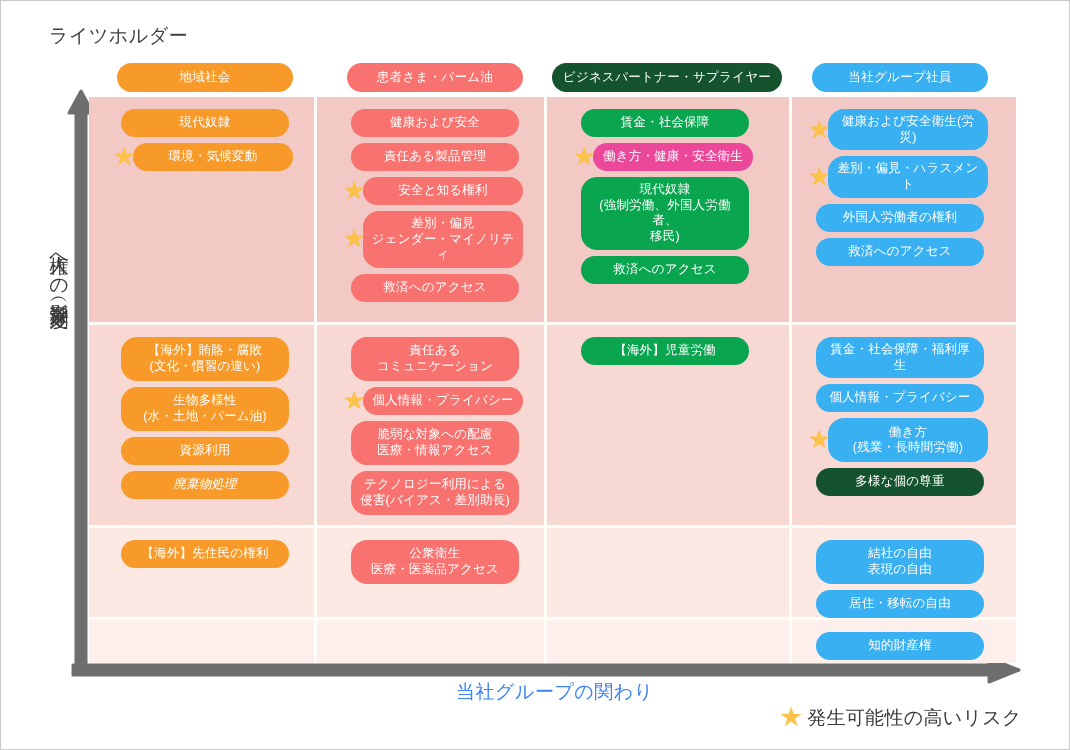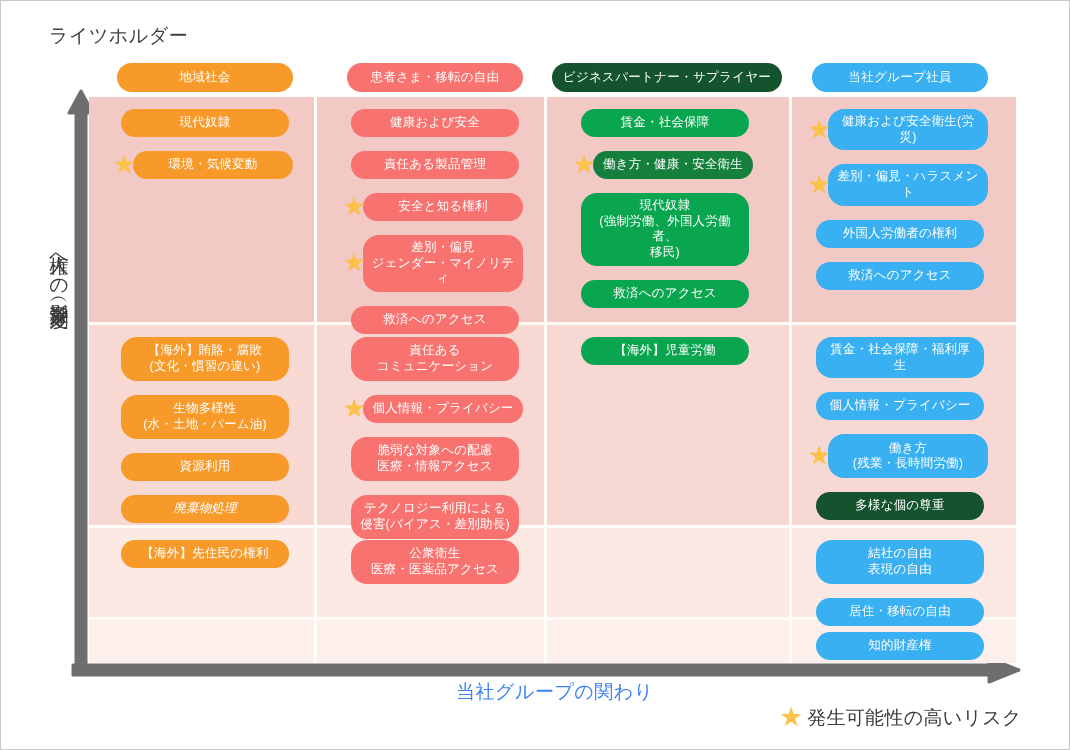--- a/index.html
+++ b/index.html
@@ -93,21 +93,21 @@
     letter-spacing: 0.3px;
     white-space: nowrap;
   }
 
   
   .cell {
     position: absolute;
     display: flex;
     flex-direction: column;
     align-items: center;
-    gap: 14px;
+    gap: 6px;
     padding-top: 12px;
   }
   .pill-row {
     position: relative;
     display: flex;
     align-items: center;
     justify-content: center;
     width: 100%;
   }
   .pill {
@@ -173,21 +173,21 @@
   <div id="x-axis-label">当社グループの関わり</div>
   <svg class="axis-arrow" id="x-axis-arrow" width="950" height="28" viewBox="0 0 950 28">
     <path d="M2 9 L918 9 L918 2 L948 14 L918 26 L918 19 L2 19 Z" fill="#6e6e6e" stroke="#6e6e6e" stroke-width="3" stroke-linejoin="round"></path>
   </svg>
 
   <div id="col-headers">
     <div class="col-header" style="left:28px; width:176px; background:#f89a29;">
       <span>地域社会</span>
     </div>
     <div class="col-header" style="left:258px; width:176px; background:#f8726f;">
-      <span>患者さま・移転の自由</span>
+      <span>患者さま・パーム油</span>
     </div>
     <div class="col-header" style="left:463px; width:230px; background:#14532d;">
       <span>ビジネスパートナー・サプライヤー</span>
     </div>
     <div class="col-header" style="left:723px; width:176px; background:#38b0f2;">
       <span>当社グループ社員</span>
     </div>
   </div>
 
   <div id="plot-area">
@@ -229,21 +229,21 @@
           <div class="pill-row">
             <div class="pill h1" style="background: rgb(248, 114, 111); width: 168px; margin-left: 0px;">救済へのアクセス</div>
           </div>
         </div>
         <div class="cell" style="left: 488px; top: 0px; width: 176px; height: 228px;">
           <div class="pill-row">
             <div class="pill h1" style="background: rgb(10, 166, 79); width: 168px; margin-left: 0px;">賃金・社会保障</div>
           </div>
           <div class="pill-row">
             <span class="star">★</span>
-            <div class="pill h1" style="background: #15803d; width: 160px; margin-left: 16px;">働き方・健康・安全衛生</div>
+            <div class="pill h1" style="background: #ec4899; width: 160px; margin-left: 16px;">働き方・健康・安全衛生</div>
           </div>
           <div class="pill-row">
             <div class="pill h3" style="background: rgb(10, 166, 79); width: 168px; margin-left: 0px;">現代奴隷
 (強制労働、外国人労働者、
 移民)</div>
           </div>
           <div class="pill-row">
             <div class="pill h1" style="background: rgb(10, 166, 79); width: 168px; margin-left: 0px;">救済へのアクセス</div>
           </div>
         </div>

